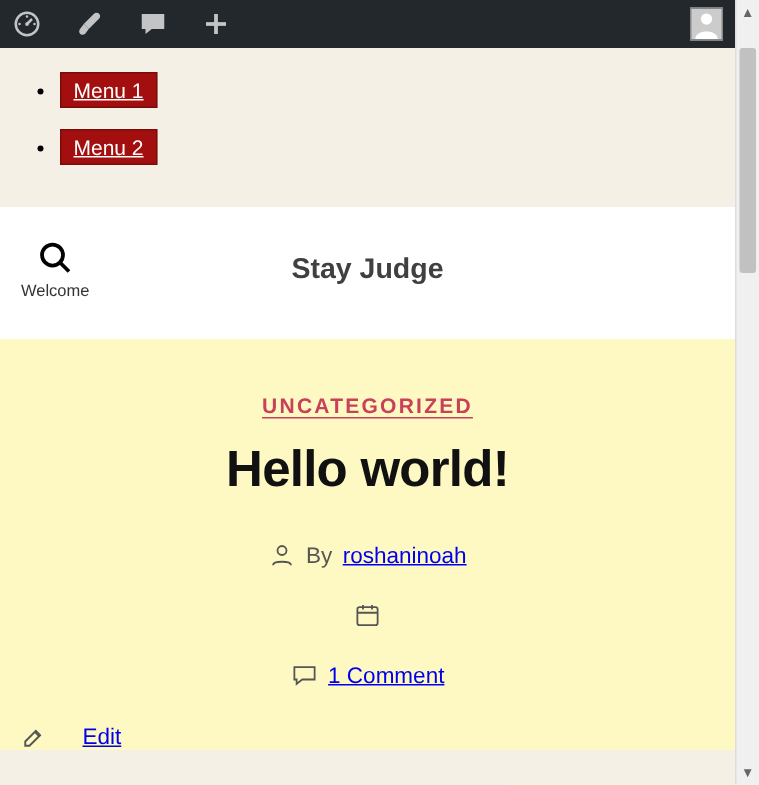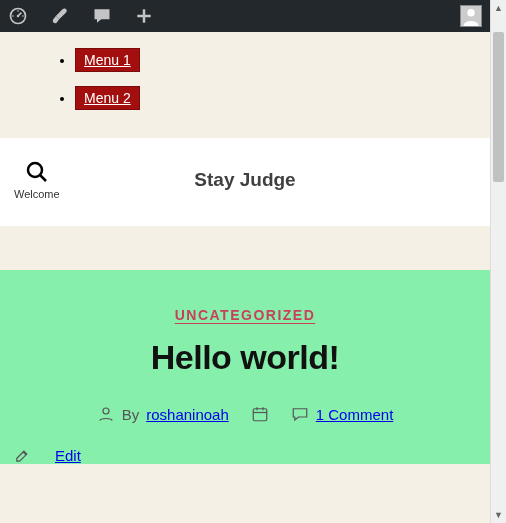--- a/index.html
+++ b/index.html
@@ -31,21 +31,21 @@
   .adminbar .avatar {
     width: 22px; height: 22px; background:#ccc;
     border:1px solid #888;
     display:flex;align-items:flex-end;justify-content:center;
     overflow:hidden;
   }
   .adminbar .avatar svg{width:100%;height:100%;}
 
   
   .menu-wrap { width: 490px; padding: 12px 0 24px 0; background:#f5f0e5;}
-  .menu-wrap ul { list-style: disc; padding-left: 40px; margin-left: 35px; }
+  .menu-wrap ul { list-style: disc; padding-left: 40px; }
   .menu-wrap li { margin: 8px 0 22px 0; font-size:14px; }
   .menu-wrap li:last-child{margin-bottom:8px;}
   .menu-pill {
     background:#a30f0f;
     color:#fff;
     padding:3px 8px;
     border:1px solid rgba(0,0,0,.25);
     font-size:14px;
   }
 
@@ -60,33 +60,33 @@
   }
   .search-block{ display:flex; flex-direction:column; align-items:center; gap:4px;}
   .search-icon{ width:24px;height:24px; stroke:#000; stroke-width:2.5; fill:none;}
   .search-label{ font-size:11px; color:#333; }
   .site-title{
     position:absolute; left:0; right:0; text-align:center;
     font-weight:700; font-size:19px; color:#404040; pointer-events:none;
   }
 
   
-  .post { width:490px; padding: 36px 14px 0 14px; background:#86efac;margin-top:44px;}
+  .post { width:490px; padding: 36px 14px 0 14px; background:#fef9c3;}
   .cat-row{ text-align:center; margin-bottom:14px;}
   .cat-link{
     color:#c9405b; font-weight:700; font-size:14px;
     letter-spacing:1.5px; text-decoration:underline; text-underline-offset:3px;
   }
   .post-title{
     text-align:center; font-size:34px; font-weight:800; color:#111; letter-spacing:-0.5px;
     margin: 12px 0 28px 0;
   }
   .meta-row{
     display:flex; justify-content:center; align-items:center; gap:22px;
-    color:#555; font-size:15px; flex-wrap:wrap;
+    color:#555; font-size:15px; flex-wrap:wrap;flex-direction:column;
   }
   .meta-item{ display:flex; align-items:center; gap:7px; }
   .meta-item svg{ width:18px;height:18px; stroke:#555; fill:none; stroke-width:1.6;}
   .post-body{
     font-family: Georgia, "Times New Roman", serif;
     font-size:18px; color:#111; line-height:1.45;
     margin-top:40px;
   }
   .edit-row{
     display:flex; align-items:flex-end; gap:24px;

